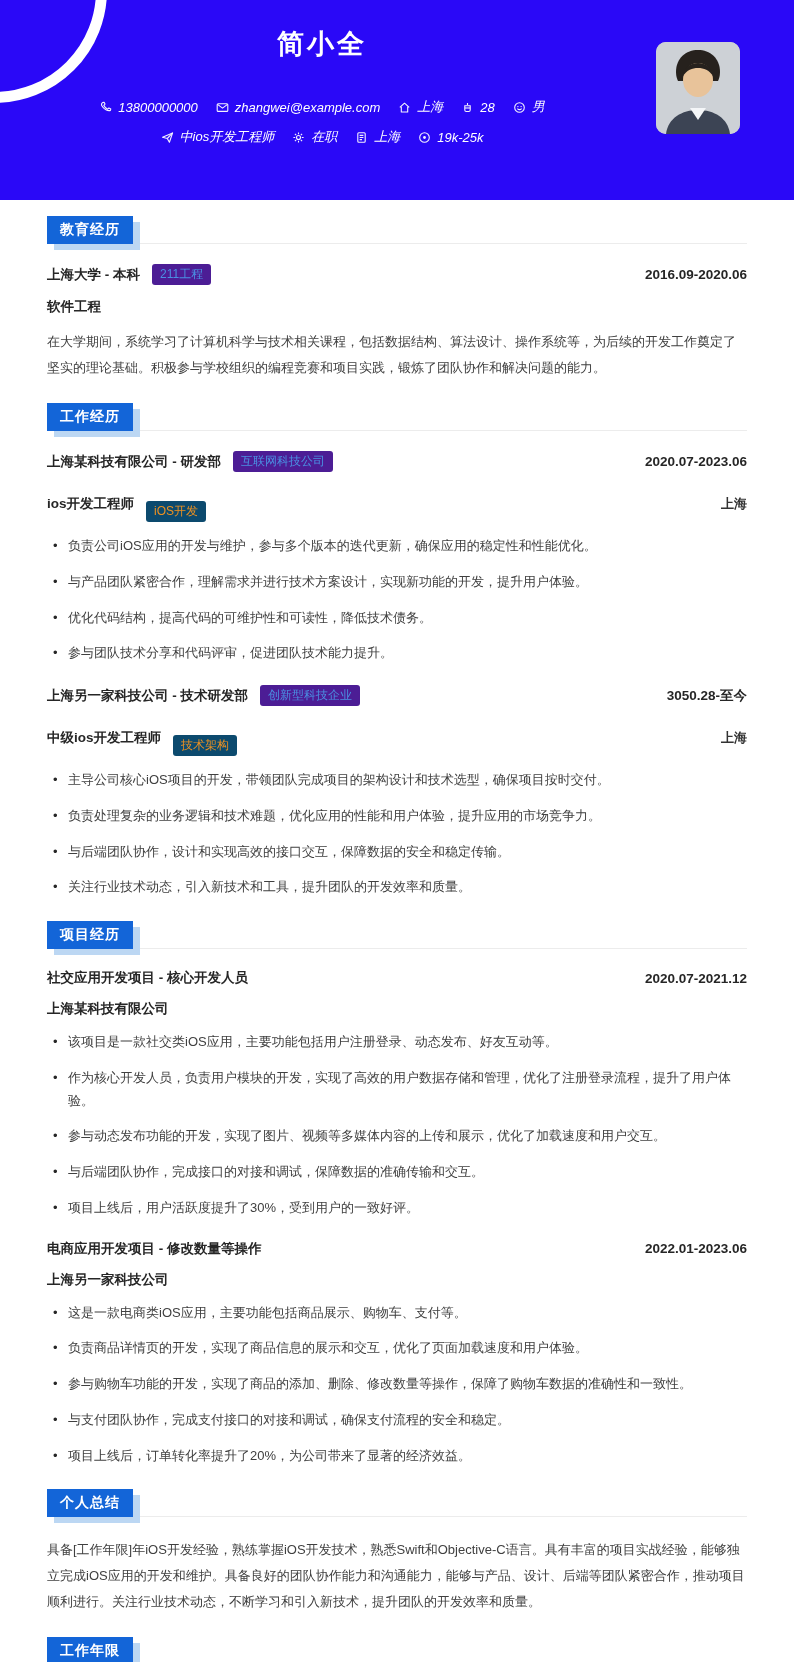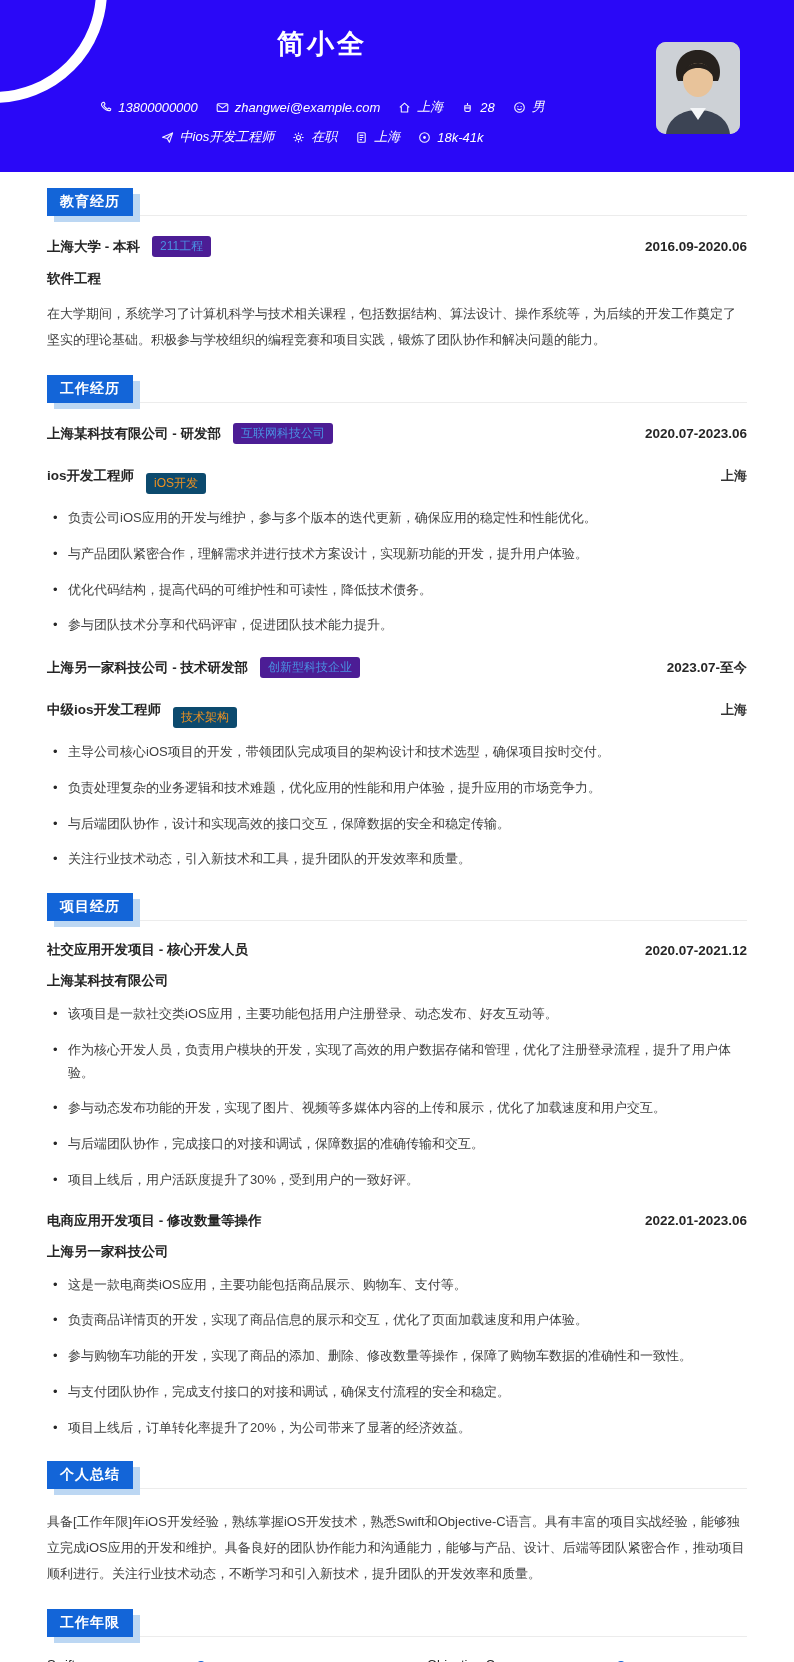--- a/index.html
+++ b/index.html
@@ -4,21 +4,21 @@
 <style>
   * { margin:0; padding:0; box-sizing:border-box; }
   html,body { background:#fff; }
   body {
     width:794px; min-height:1662px; margin:0 auto;
     font-family:"Liberation Sans","DejaVu Sans",sans-serif;
     color:#404040; font-size:13px;
   }
   
   .page-header {
-    position:relative; height:172px; background:#2a08f7;
+    position:relative; height:200px; background:#2a08f7;
     overflow:hidden; color:#fff;
   }
   .deco-circle {
     position:absolute; left:-118px; top:-122px; width:225px; height:225px;
     border:11px solid #ffffff; border-radius:50%;
   }
   .header-inner { margin-right:150px; text-align:center; padding-top:26px; }
   .resume-name { font-size:27px; font-weight:700; letter-spacing:3px; }
   .contact-row {
     display:flex; justify-content:center; align-items:center;
@@ -181,21 +181,21 @@
         </span>
         <span>上海</span>
       </span>
       <span class="contact-item">
         <span>
           <svg width="13" height="13" viewBox="0 0 13 13">
               <circle cx="6.5" cy="6.5" r="4.8" fill="none" stroke="#fff" stroke-width="1.1"></circle>
               <circle cx="6.5" cy="6.5" r="1.4" fill="#fff"></circle>
             </svg>
         </span>
-        <span>18k-41k</span>
+        <span>19k-25k</span>
       </span>
     </div>
   </div>
 
   <div class="photo">
     <svg width="84" height="92" viewBox="0 0 84 92">
       <rect width="84" height="92" fill="#cdd1d6"></rect>
       <path d="M20 30c0-14 10-22 22-22s22 8 22 22c0 4-1 7-2 9h-40c-1-2-2-5-2-9z" fill="#26211d"></path>
       <ellipse cx="42" cy="38" rx="15" ry="17" fill="#e8c39a"></ellipse>
       <path d="M27 34c1-8 7-13 15-13s14 5 15 13c-4-6-9-8-15-8s-11 2-15 8z" fill="#26211d"></path>
@@ -255,21 +255,21 @@
         <li>参与团队技术分享和代码评审，促进团队技术能力提升。</li>
       </ul>
     </div>
 
     <div class="entry">
       <div class="entry-row">
         <span class="entry-left">
           <span class="entry-title">上海另一家科技公司 - 技术研发部</span>
           <span class="tag tag-blue">创新型科技企业</span>
         </span>
-        <span class="entry-date">2023.07-至今</span>
+        <span class="entry-date">3050.28-至今</span>
       </div>
       <div class="entry-row">
         <span class="entry-left">
           <span class="entry-title">中级ios开发工程师</span>
           <span class="tag tag-orange">技术架构</span>
         </span>
         <span class="entry-loc">上海</span>
       </div>
       <ul class="bullets">
         <li>主导公司核心iOS项目的开发，带领团队完成项目的架构设计和技术选型，确保项目按时交付。</li>

